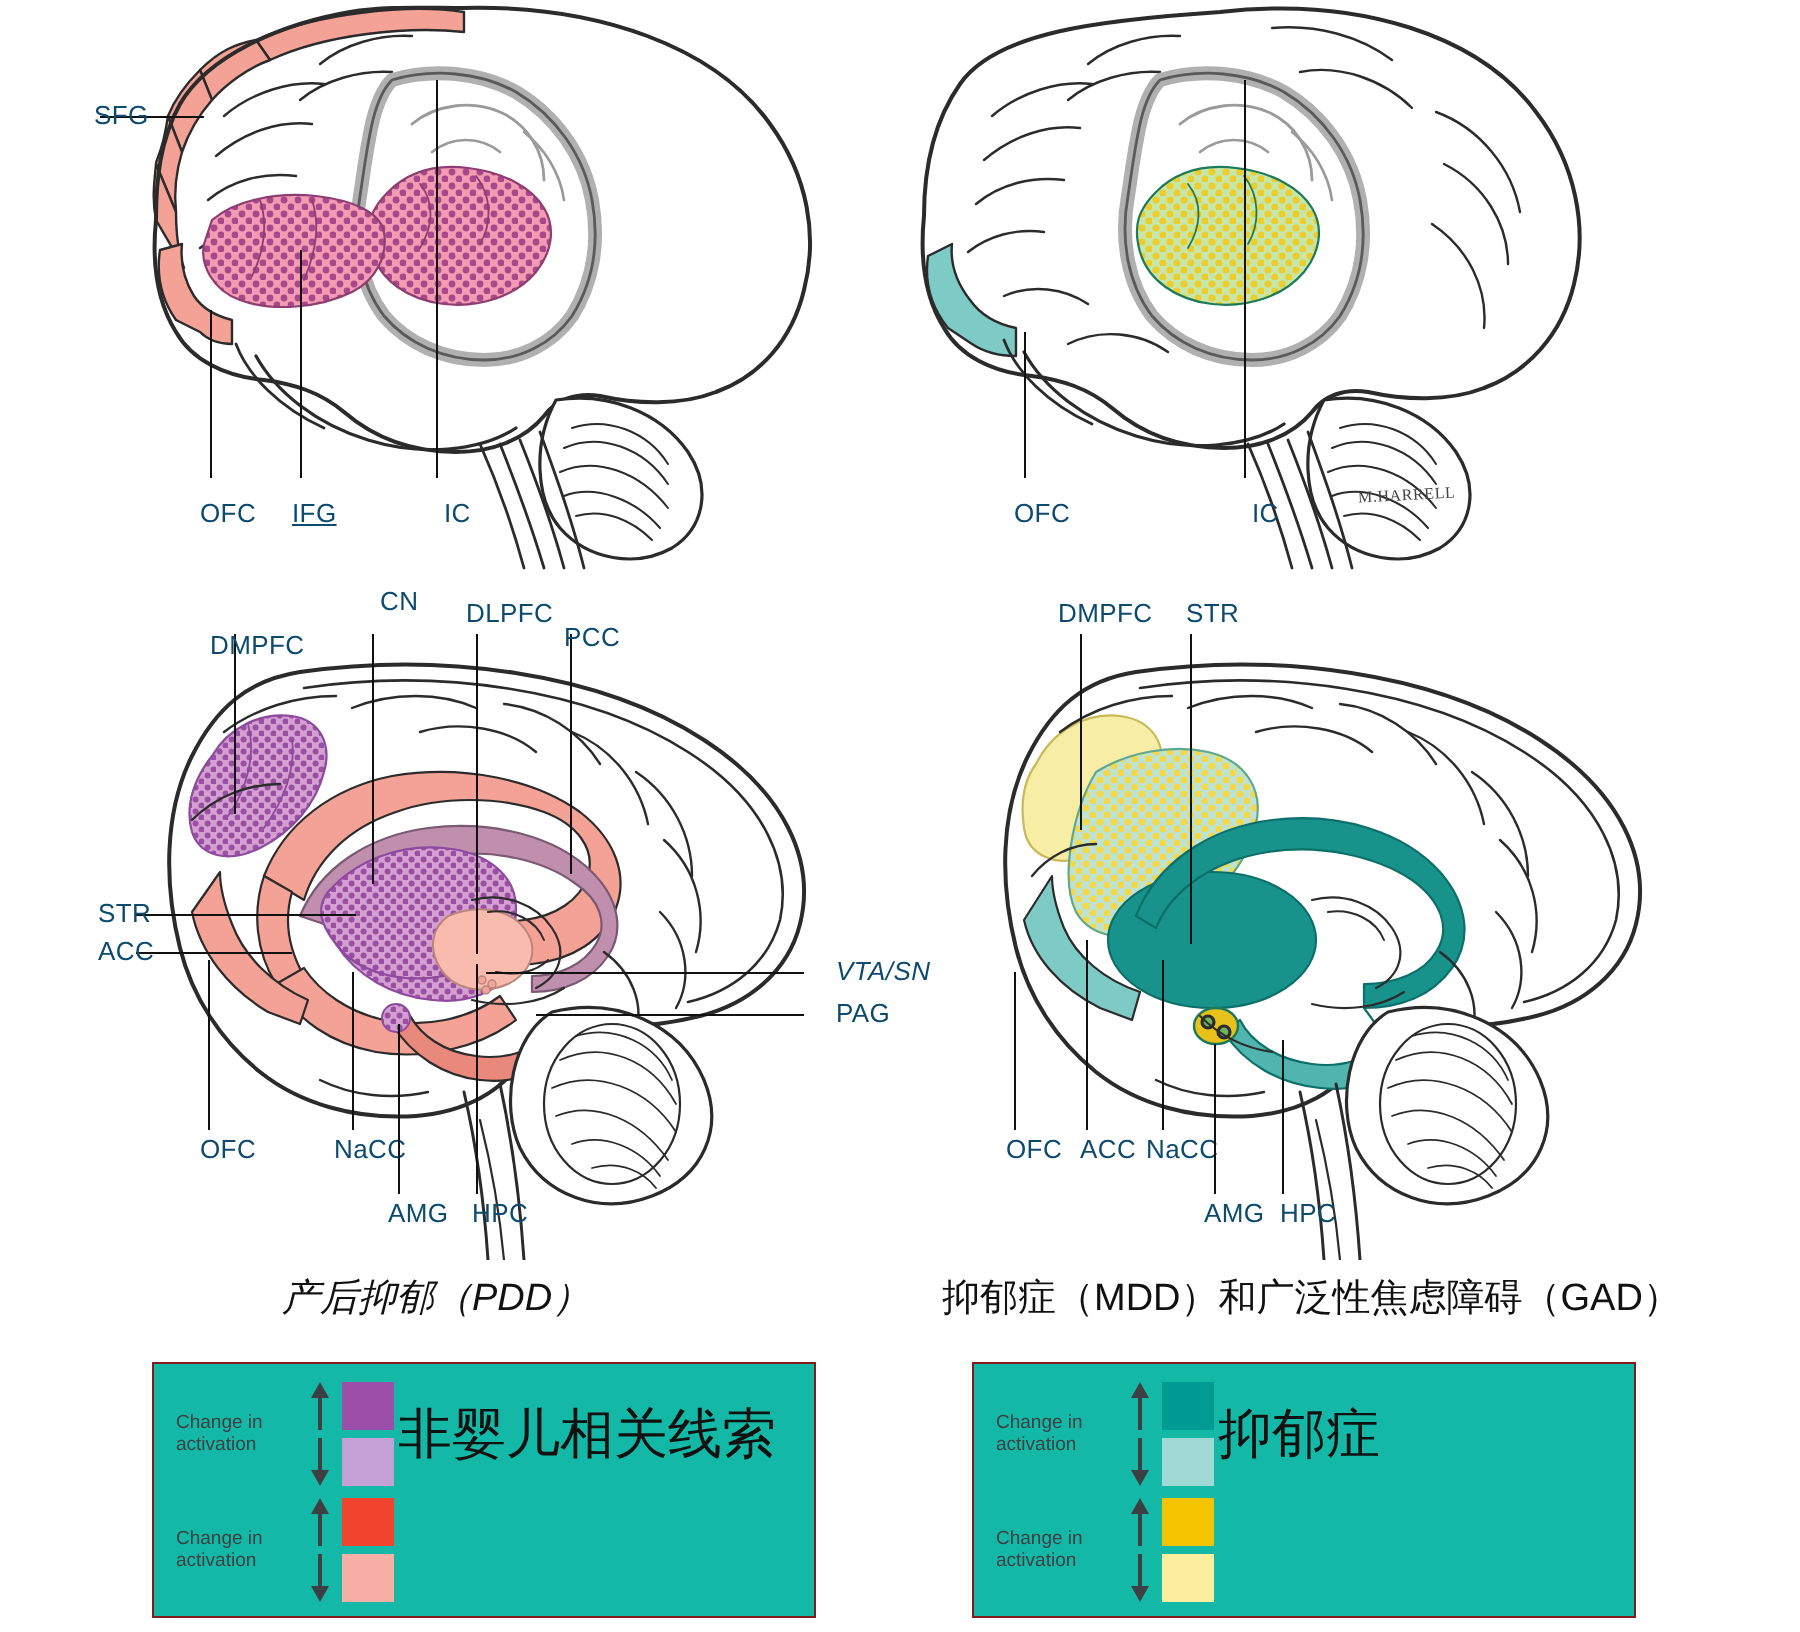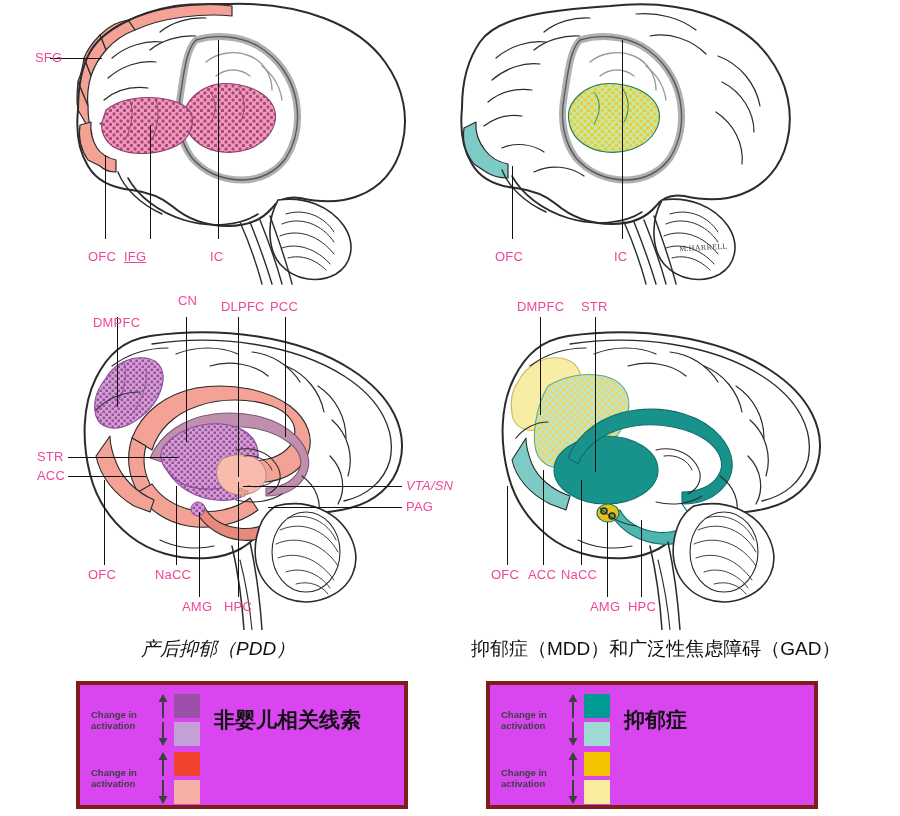--- a/index.html
+++ b/index.html
@@ -19,23 +19,24 @@
   
   .panel { position: absolute; }
   .brain-svg { position: absolute; left: 0; top: 0; }
 
   
   .lbl {
     position: absolute;
     font-family: "Liberation Sans", sans-serif;
     font-size: 13px;
     letter-spacing: 0.2px;
-    color: #ec4899;
+    color: #0c4a6e;
     white-space: nowrap;
     line-height: 1;
+    margin-left: 12px;
   }
 
   
   .leader {
     position: absolute;
     background: #111;
   }
   .leader.v { width: 1.2px; }
   .leader.h { height: 1.2px; }
 
@@ -44,24 +45,23 @@
     position: absolute;
     font-size: 19px;
     color: #111;
     white-space: nowrap;
     font-family: "Liberation Sans", sans-serif;
   }
 
   
   .legend-box {
     position: absolute;
-    border: 4px solid #7f1d1d;
-    background: #d946ef;
+    border: 1px solid #7f1d1d;
+    background: #14b8a6;
     box-sizing: border-box;
-    font-weight: bold;
   }
   .legend-row {
     position: absolute;
     display: flex;
     align-items: center;
   }
   .legend-change {
     font-size: 9.5px;
     line-height: 11px;
     color: #3c4043;
@@ -79,22 +79,22 @@
   .legend-swatches {
     width: 26px;
     height: 52px;
     margin-left: 3px;
     display: flex;
     flex-direction: column;
     justify-content: space-between;
   }
   .sw { width: 26px; height: 24px; }
   .legend-text {
-    margin-left: 14px;
-    font-size: 21px;
+    margin-left: 2px;
+    font-size: 27px;
     color: #111;
     white-space: nowrap;
     font-family: "Liberation Sans", sans-serif;
   }
 
   .sig {
     position: absolute;
     font-size: 8px;
     color: #444;
     font-family: "Liberation Serif", serif;
@@ -199,21 +199,21 @@
     </g>
   </svg>
 
   <div class="leader h" style="left:50px; top:58px; width:52px;"></div>
   <div class="lbl" style="left:35px; top:51px;">SFG</div>
 
   <div class="leader v" style="left:105px; top:155px; height:84px;"></div>
   <div class="lbl" style="left:88px; top:250px;">OFC</div>
 
   <div class="leader v" style="left:150px; top:125px; height:114px;"></div>
-  <div class="lbl" style="left:124px; top:250px;text-decoration:underline;">IFG</div>
+  <div class="lbl" style="left:134px; top:250px;text-decoration:underline;">IFG</div>
 
   <div class="leader v" style="left:218px; top:40px; height:199px;"></div>
   <div class="lbl" style="left:210px; top:250px;">IC</div>
 </div>
 
 <div class="panel" style="left:450px; top:0px; width:450px; height:290px;">
 
   <svg class="brain-svg" width="450" height="290" viewBox="0 0 450 290">
     <g fill="none" stroke="#2b2b2b" stroke-width="1.6" stroke-linejoin="round" stroke-linecap="round">
 
@@ -380,21 +380,21 @@
   <div class="leader v" style="left:117px; top:27px; height:90px;"></div>
   <div class="lbl" style="left:93px; top:26px;">DMPFC</div>
 
   <div class="leader v" style="left:186px; top:27px; height:125px;"></div>
   <div class="lbl" style="left:178px; top:4px;">CN</div>
 
   <div class="leader v" style="left:238px; top:27px; height:160px;"></div>
   <div class="lbl" style="left:221px; top:10px;">DLPFC</div>
 
   <div class="leader v" style="left:285px; top:27px; height:120px;"></div>
-  <div class="lbl" style="left:270px; top:10px;">PCC</div>
+  <div class="lbl" style="left:270px; top:22px;">PCC</div>
 
   <div class="leader h" style="left:68px; top:167px; width:110px;"></div>
   <div class="lbl" style="left:37px; top:160px;">STR</div>
 
   <div class="leader h" style="left:68px; top:186px; width:78px;"></div>
   <div class="lbl" style="left:37px; top:179px;">ACC</div>
 
   <div class="leader h" style="left:243px; top:196px; width:159px;"></div>
   <div class="lbl" style="left:406px; top:189px;font-style:italic;">VTA/SN</div>
 

